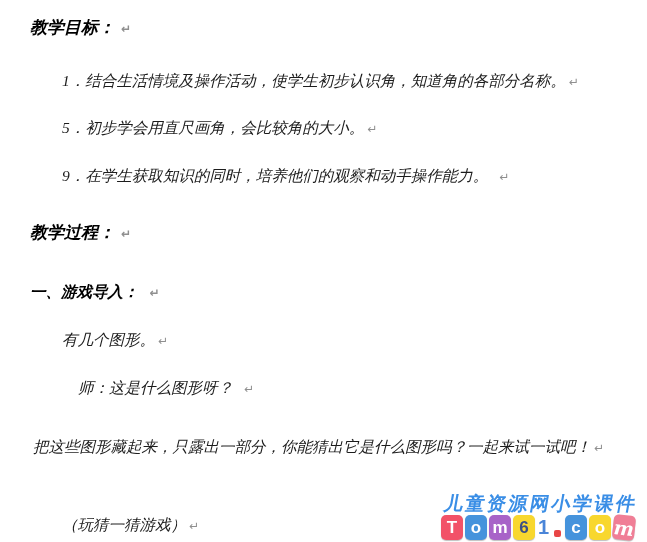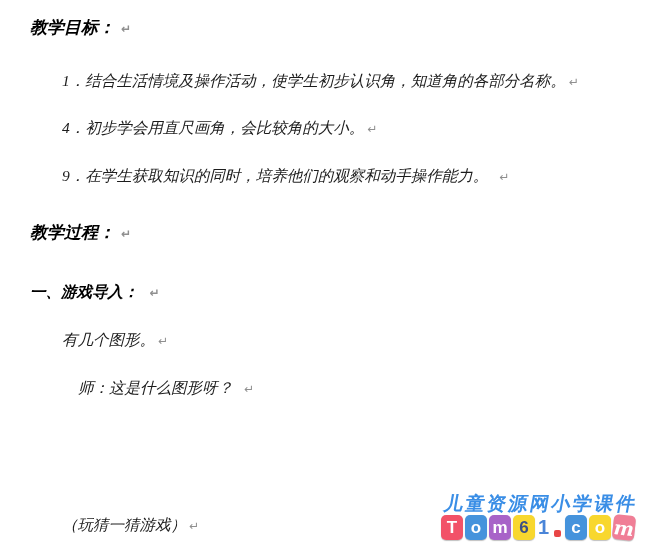--- a/index.html
+++ b/index.html
@@ -113,21 +113,21 @@
 
   <div class="par h1" style="top:16px;left:30px;">
     <span>教学目标：</span><span class="mark" style="margin-left:6px;">↵</span>
   </div>
 
   <div class="par" style="top:70px;left:62px;">
     <span>1．结合生活情境及操作活动，使学生初步认识角，知道角的各部分名称。</span><span class="mark">↵</span>
   </div>
 
   <div class="par" style="top:117px;left:62px;">
-    <span>4．初步学会用直尺画角，会比较角的大小。</span><span class="mark">↵</span>
+    <span>5．初步学会用直尺画角，会比较角的大小。</span><span class="mark">↵</span>
   </div>
 
   <div class="par" style="top:165px;left:62px;">
     <span>9．在学生获取知识的同时，培养他们的观察和动手操作能力。</span><span class="mark gap">↵</span>
   </div>
 
   <div class="par h1" style="top:221px;left:30px;text-align:right;">
     <span>教学过程：</span><span class="mark" style="margin-left:6px;">↵</span>
   </div>
 
@@ -137,20 +137,23 @@
 
   <div class="par" style="top:329px;left:62px;">
     <span>有几个图形。</span><span class="mark">↵</span>
   </div>
 
   <div class="par" style="top:377px;left:78px;">
     <span>师：这是什么图形呀？</span><span class="mark gap">↵</span>
   </div>
 
   <div class="par longpar" style="top:425px;left:33px;">
+    <div class="l2">
+      <span>把这些图形藏起来，只露出一部分，你能猜出它是什么图形吗？一起来试一试吧！</span><span class="mark">↵</span>
+    </div>
   </div>
 
   <div class="par" style="top:514px;left:62px;">
     <span>（玩猜一猜游戏）</span><span class="mark">↵</span>
   </div>
 
   <div class="wm-name">儿童资源网小学课件</div>
 
   <div class="logo">
     <span class="tile tile-T">T</span>

